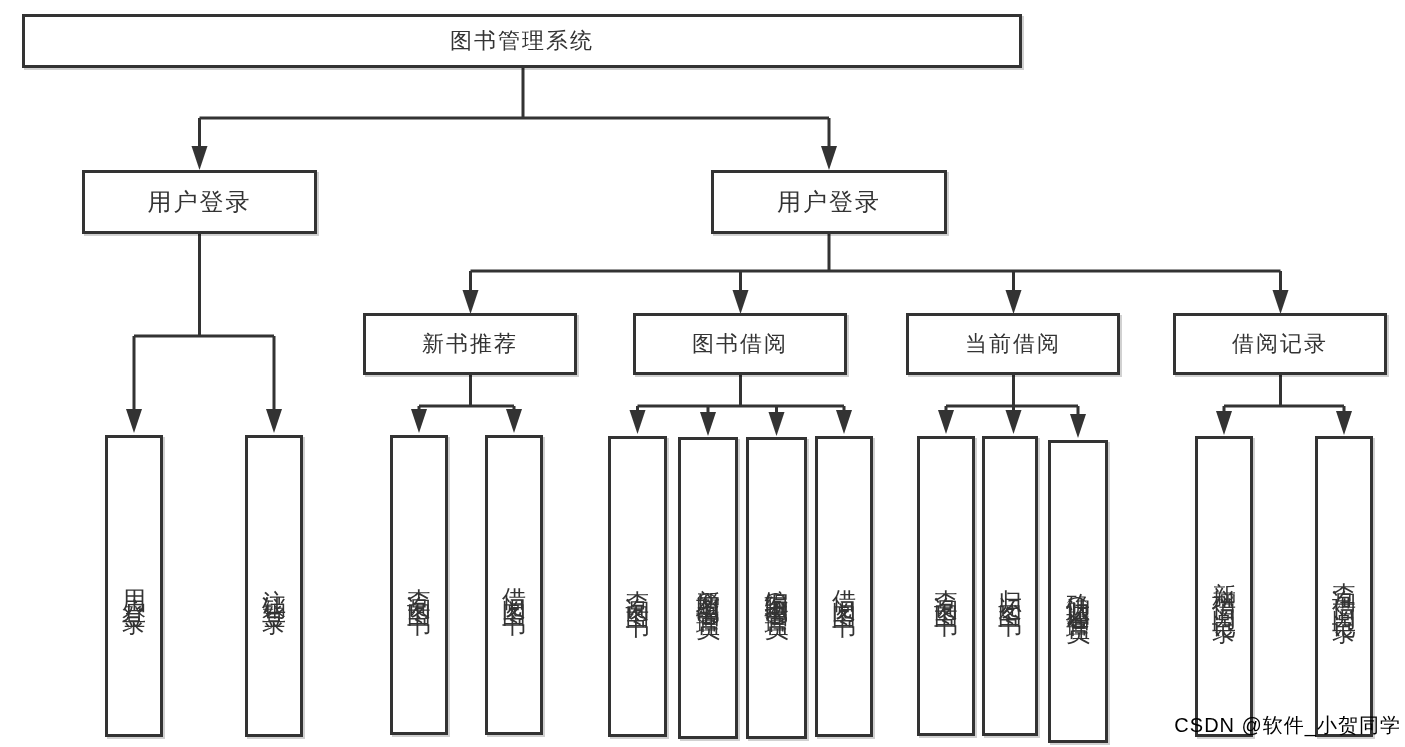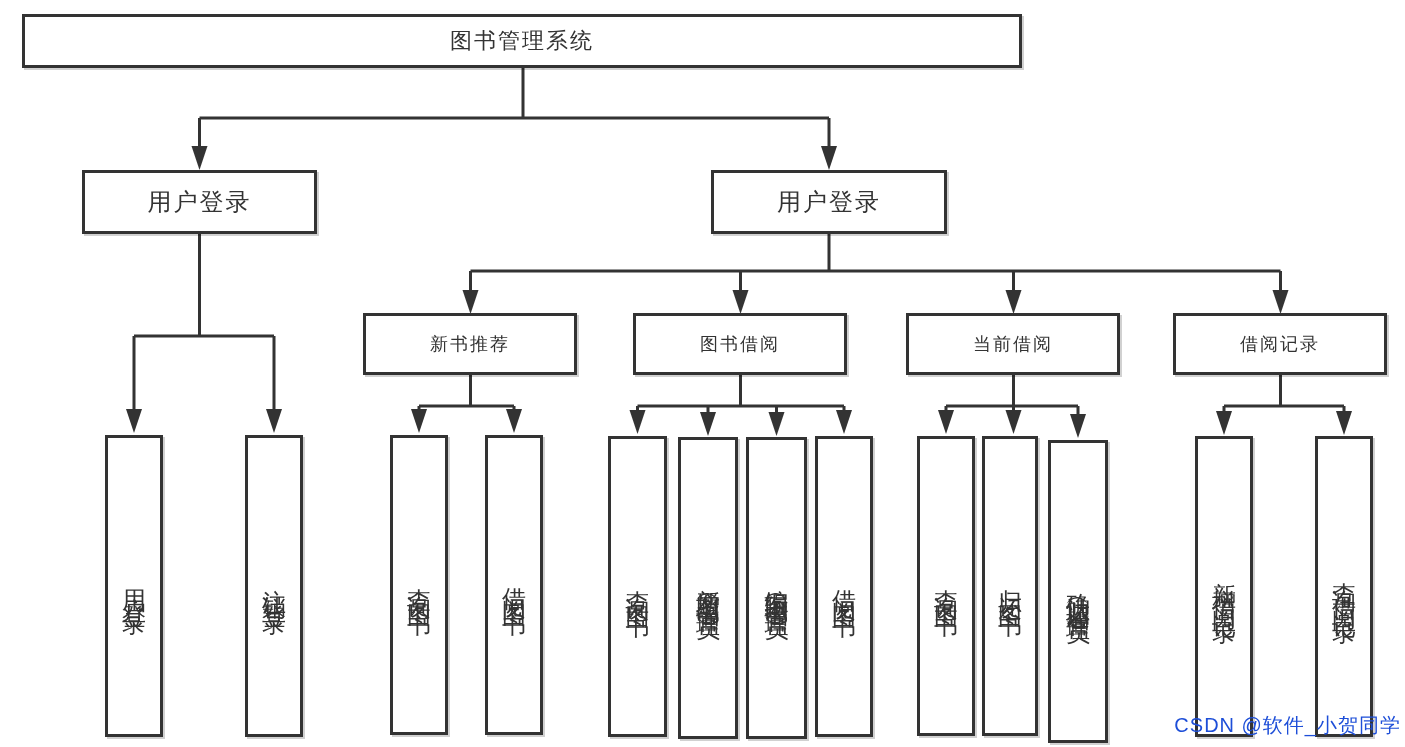--- a/index.html
+++ b/index.html
@@ -8,31 +8,31 @@
     font-family:"Liberation Sans","DejaVu Sans",sans-serif;color:#333;
   }
   .wires{position:absolute;left:0;top:0;width:1405px;height:747px;}
   .wires path{stroke:#333;stroke-width:3;fill:none;}
   .wires polygon{fill:#333;stroke:none;}
   .box{
     position:absolute;background:#ffffff;border:3px solid #333;box-sizing:border-box;
     display:flex;align-items:center;justify-content:center;
     box-shadow:2px 2px 0 rgba(0,0,0,0.18);
   }
-  .h{font-size:18px;letter-spacing:2px;white-space:nowrap;}
+  .h{font-size:22px;letter-spacing:2px;white-space:nowrap;}
   .root{font-size:22px;}
   .lvl2{font-size:24px;}
   .v{
     writing-mode:vertical-rl;text-orientation:mixed;
     font-size:24px;letter-spacing:8px;line-height:1;
   }
   .v.tight{letter-spacing:4px;}
   .watermark{
     position:absolute;top:712px;right:4px;
-    font-size:20px;letter-spacing:1px;color:#1d4ed8;white-space:nowrap;
+    font-size:20px;letter-spacing:1px;color:#000000;white-space:nowrap;
   }
 </style>
 </head>
 <body>
 
 <div class="stage">
 
   <svg class="wires" viewBox="0 0 1405 747" xmlns="http://www.w3.org/2000/svg" aria-hidden="true">
     <path d="
       M523 68 V118 M199.5 118 H829 M199.5 118 V150 M829 118 V150

